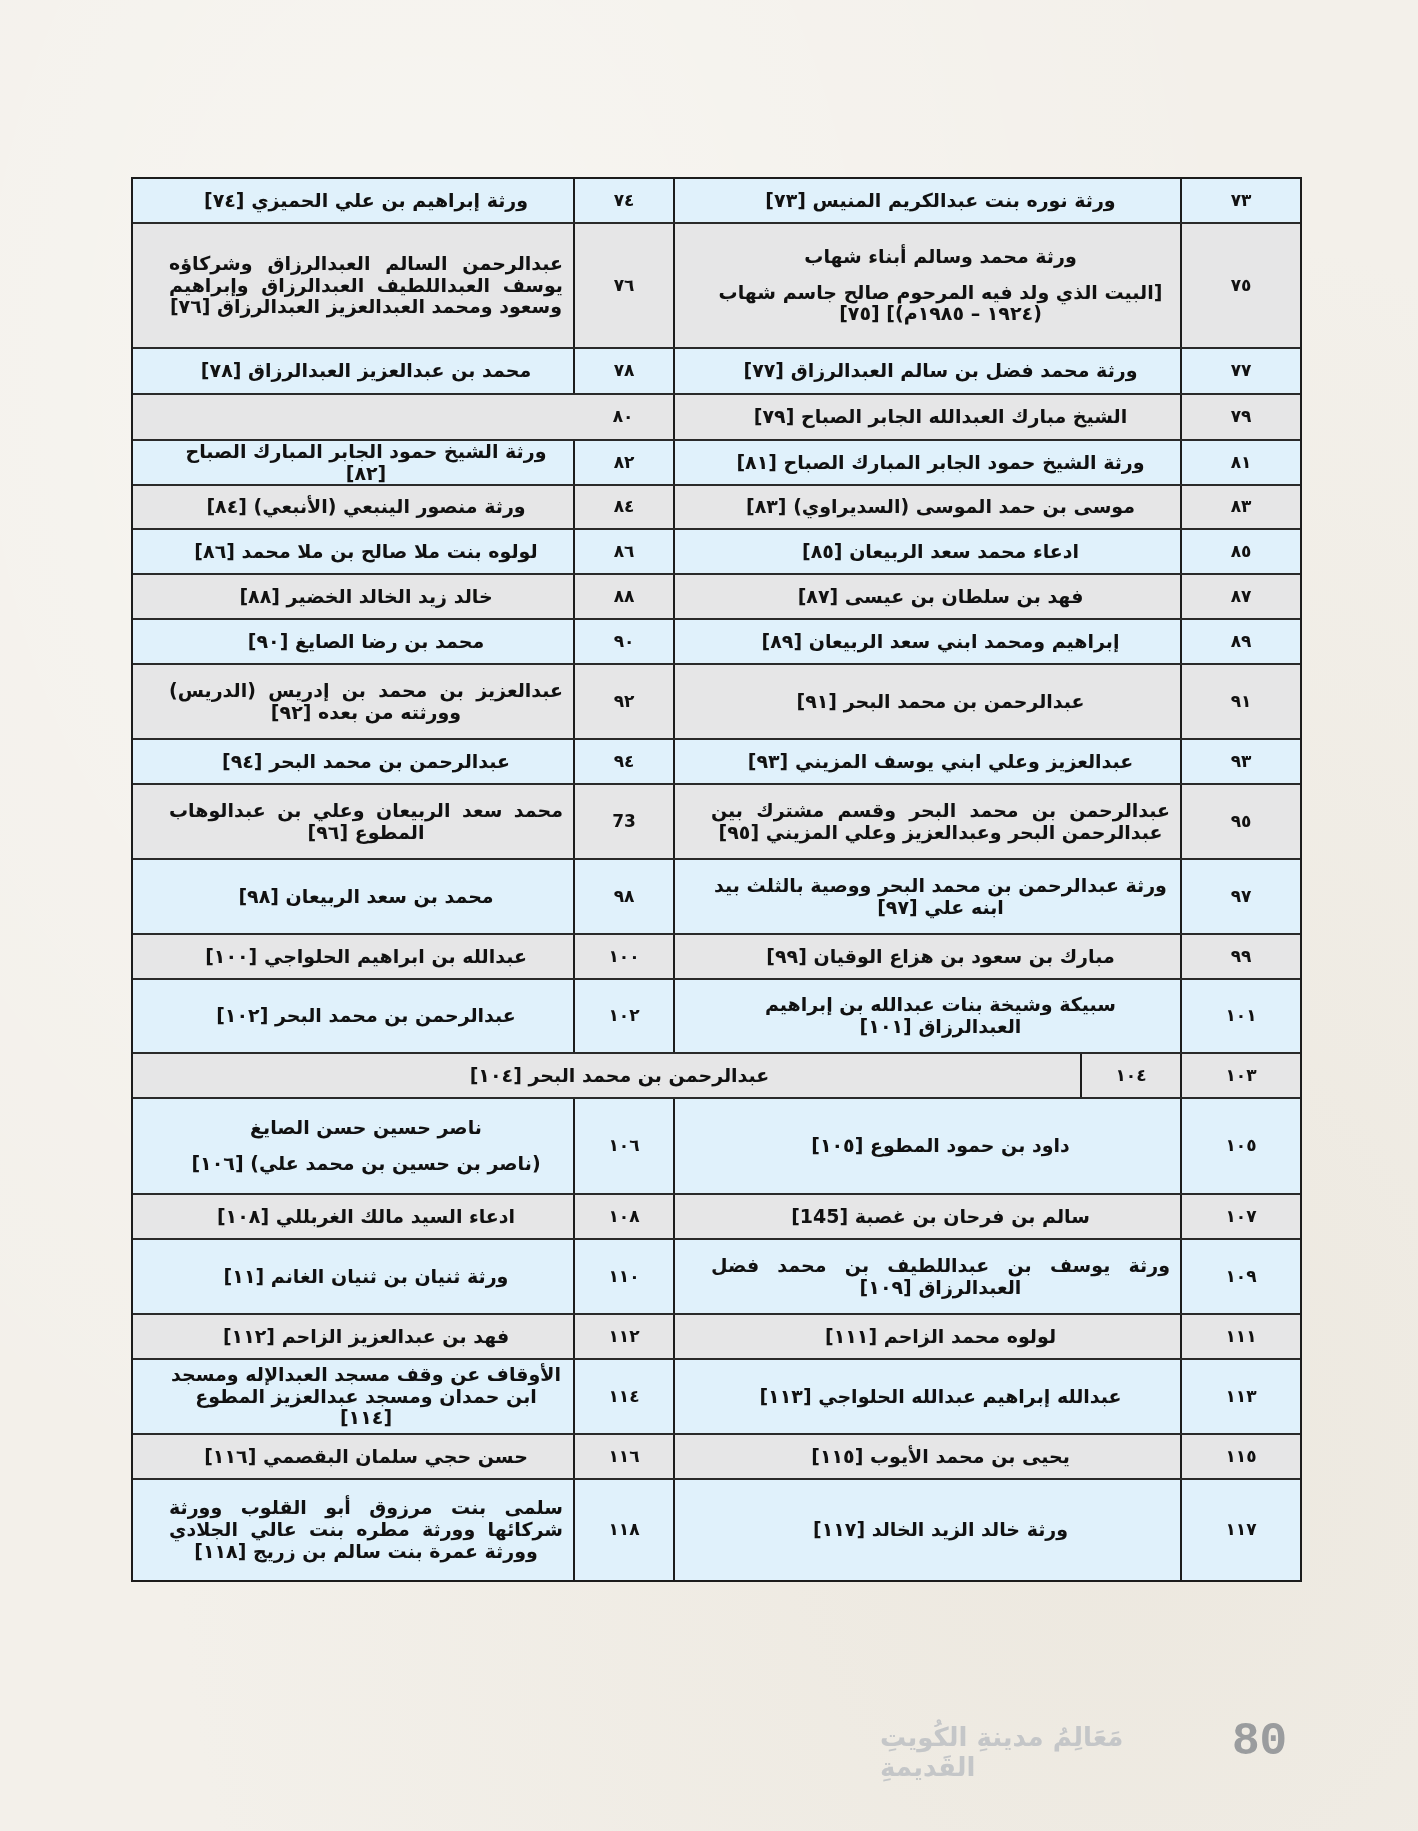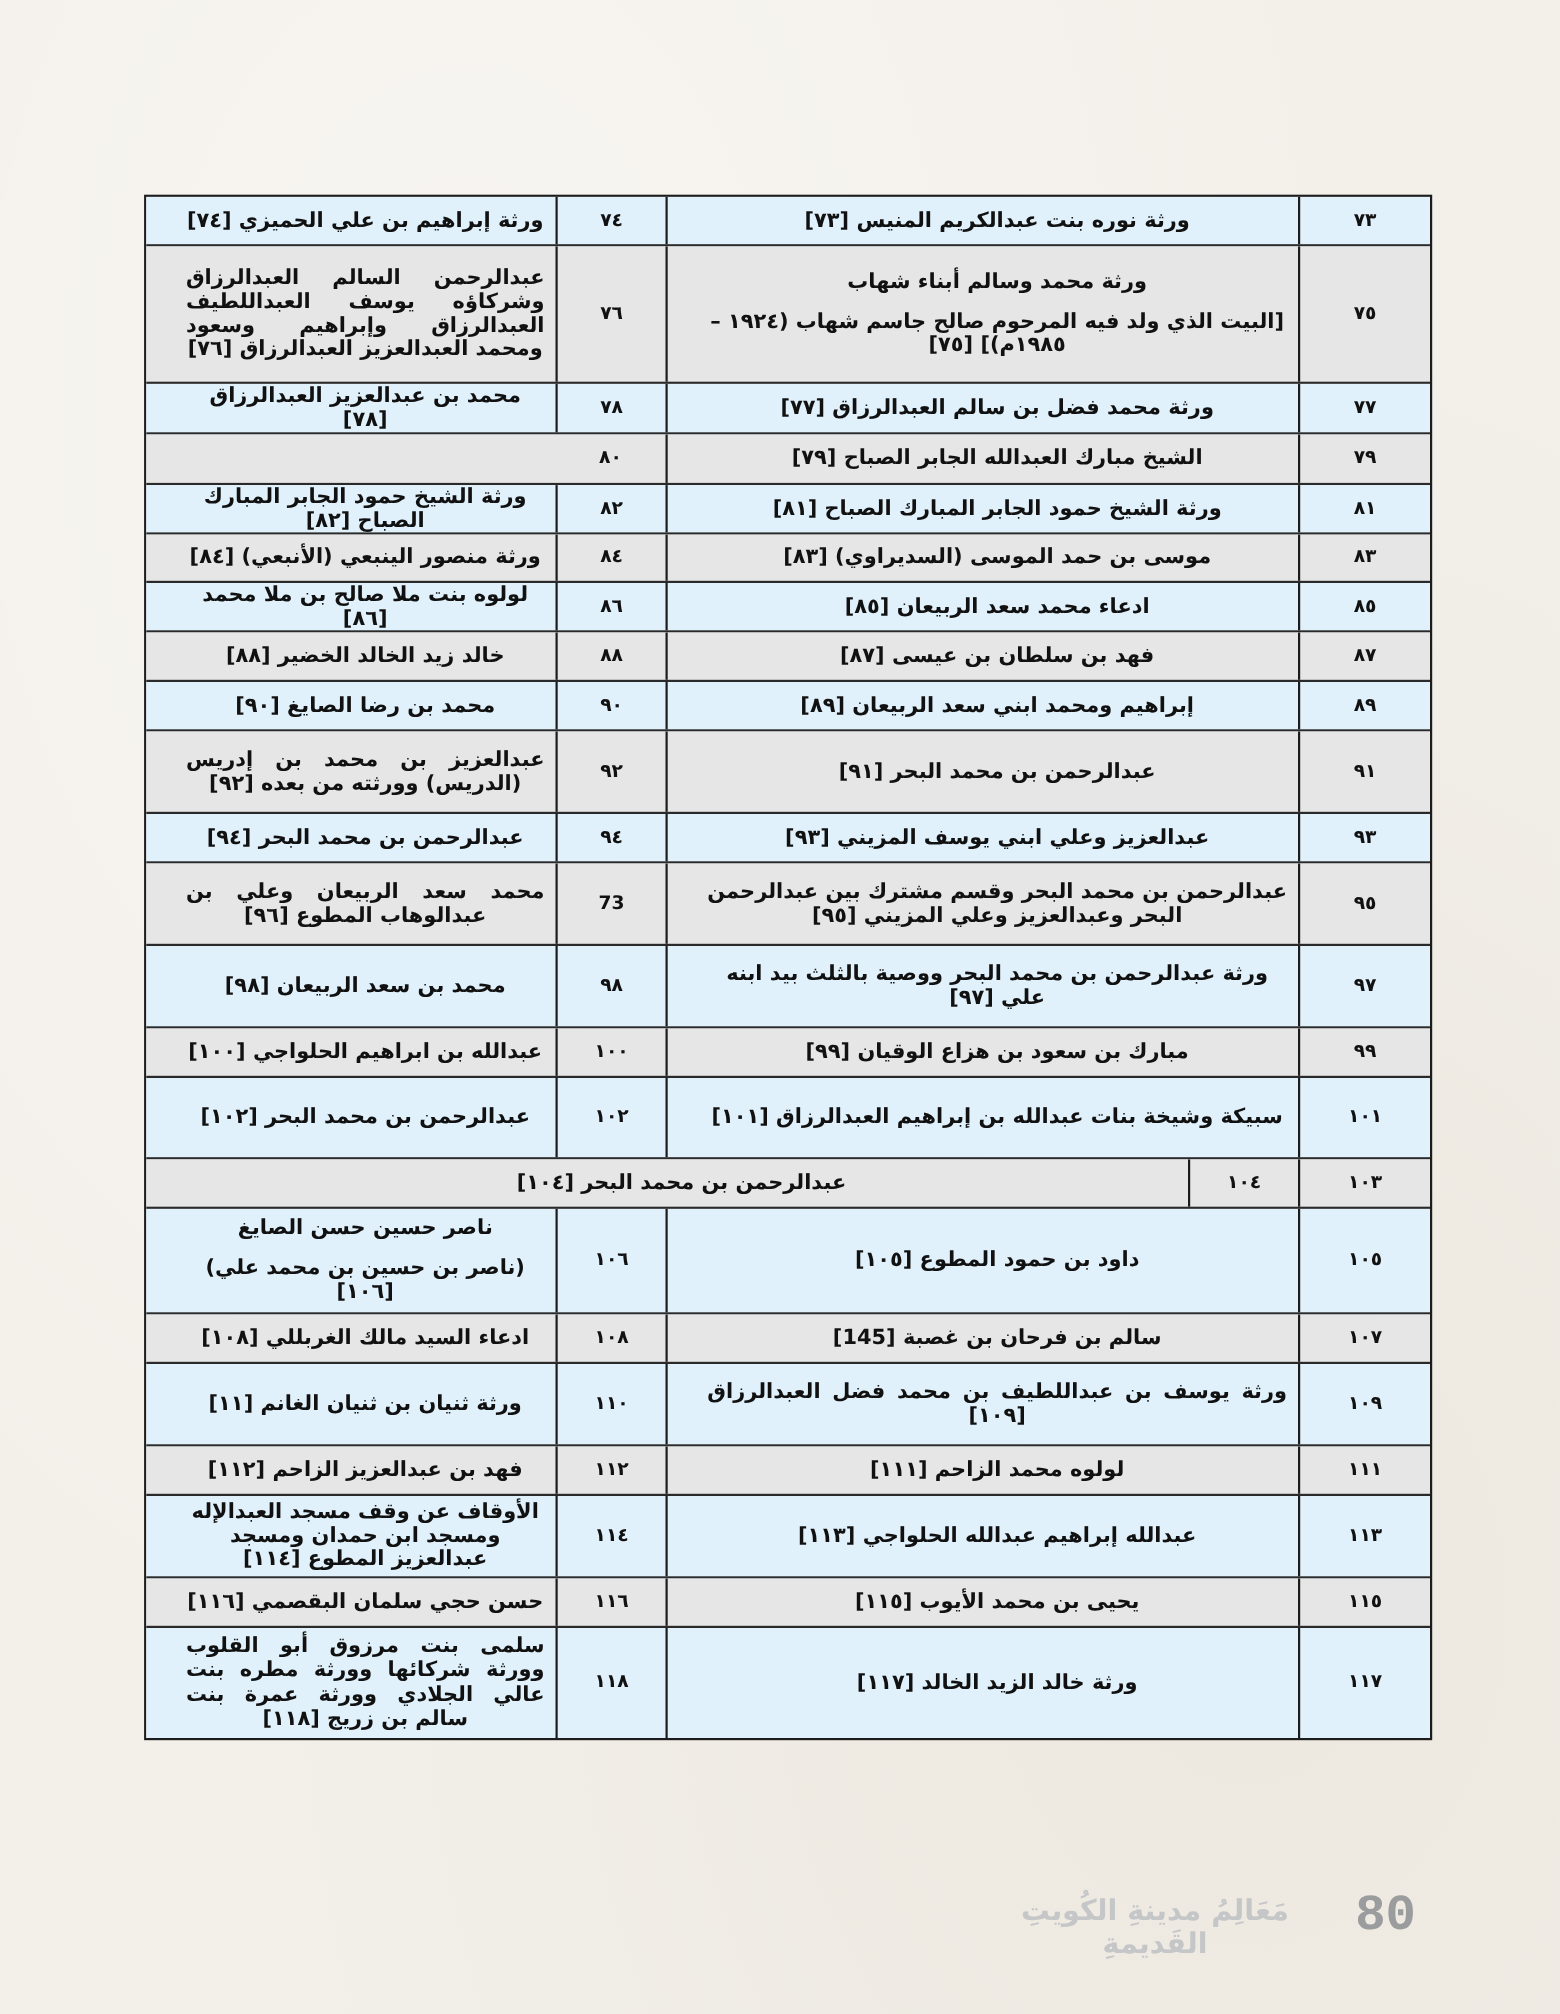--- a/index.html
+++ b/index.html
@@ -23,28 +23,28 @@
   .row.gray { background:#e6e6e7; }
   .cell {
     box-sizing:border-box; height:100%; display:flex; align-items:center; justify-content:center;
     text-align:center; color:#111; font-weight:bold; border-left:2px solid #1c1c1c;
     padding:0 10px; line-height:1.15;
   }
   .cell:last-child { border-left:none; }
   .num { width:103px; font-size:17px; }
   .txt { font-size:19px; flex-direction:column;padding-left:36px; }
   .c-rnum { width:120px; }
-  .c-rtxt { width:575px; }
+  .c-rtxt { width:507px; }
   .c-lnum { width:100px; }
   .c-ltxt { flex:1; }
   .txt .line { display:block; }
   .txt .gap { margin-top:14px; }
   .justify { text-align:justify; text-align-last:center; }
   .footer-title {
-    position:absolute; left:880px; top:1722px; width:340px; text-align:center; direction:rtl;
+    position:absolute; left:880px; top:1722px; width:340px; text-align:left; direction:rtl;
     font-family:"DejaVu Sans", sans-serif; font-size:26px; color:#c4c6c8; font-weight:bold;
   }
   .page-num {
     position:absolute; left:1232px; top:1716px; font-family:Liberation Mono, monospace;
     font-weight:bold; font-size:46px; color:#9a9c9e;
   }
 </style>
 </head>
 <body>
 

